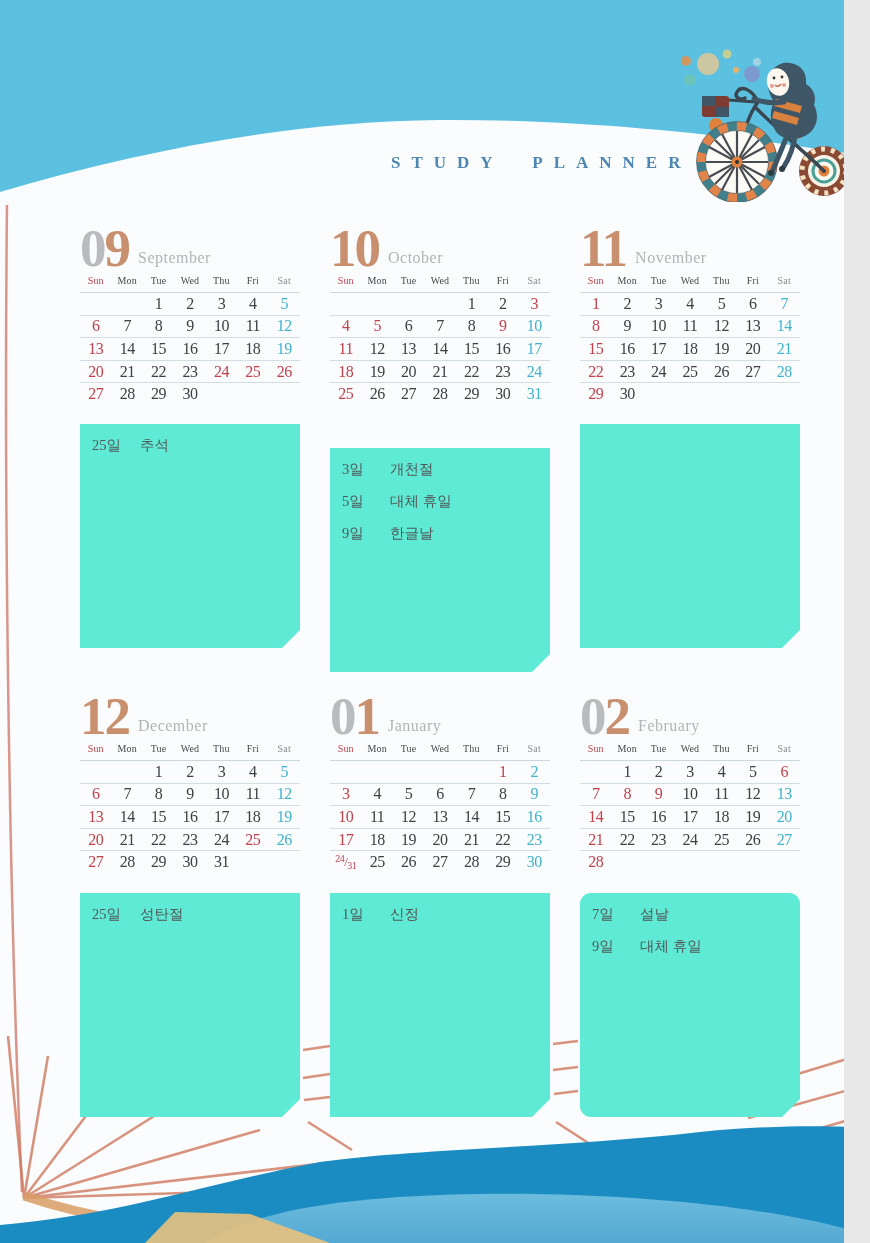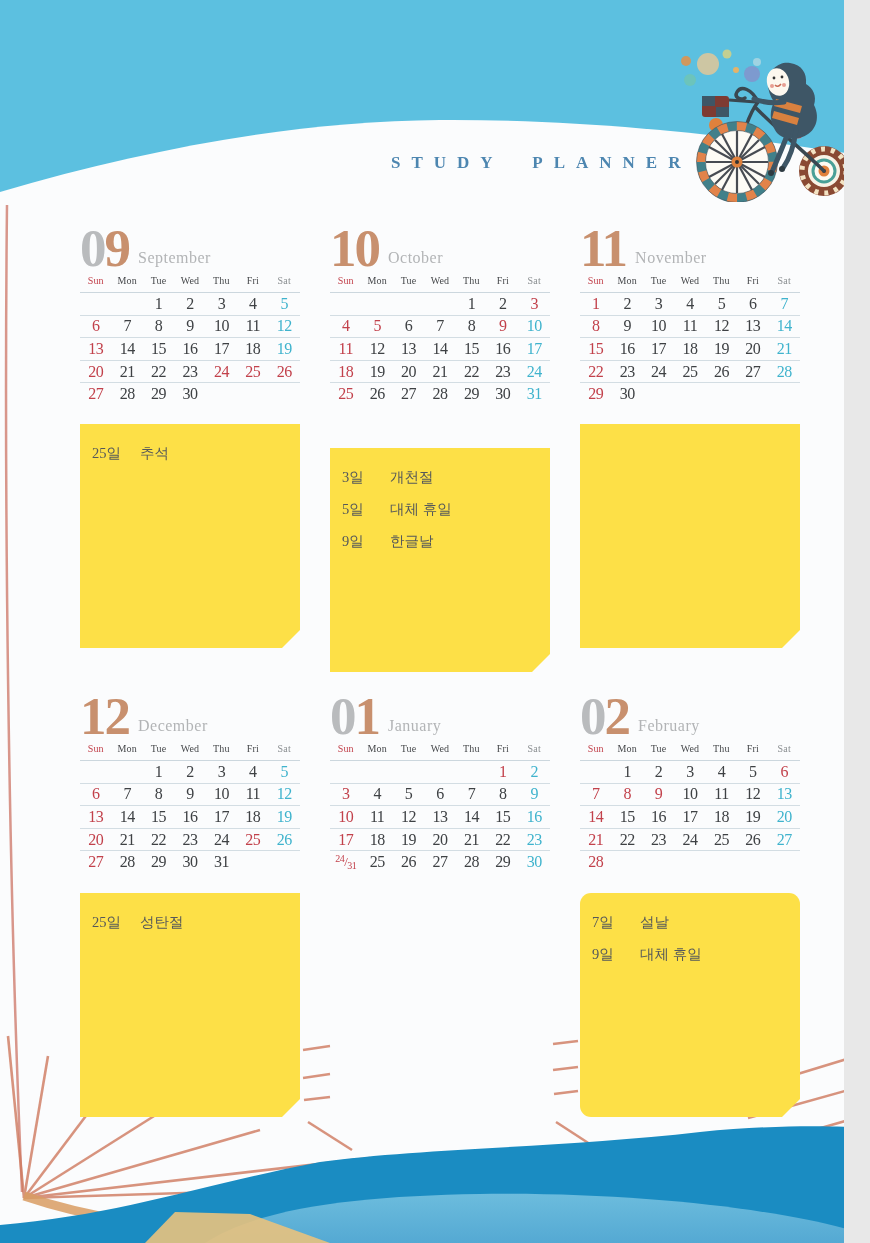--- a/index.html
+++ b/index.html
@@ -44,23 +44,23 @@
   .week:last-child{border-bottom:none;}
   .day{font-size:16px;color:#3e4144;letter-spacing:-.5px;}
   .day.r{color:#c2414b;}
   .day.b{color:#3fb3cd;}
   .day.frac{font-size:10px;line-height:1;color:#c2414b;}
   .fnum{vertical-align:5px;}
   .fsl{font-size:13px;vertical-align:1px;}
   .fden{vertical-align:-2px;}
   
   .notebox{
-    position:absolute;width:220px;height:224px;background:#fde047;
+    position:absolute;width:220px;height:224px;background:#5eead4;
     clip-path:polygon(0 0,100% 0,100% calc(100% - 18px),calc(100% - 18px) 100%,0 100%);
-    box-sizing:border-box;padding:20px 12px;
+    box-sizing:border-box;padding:12px 12px;
   }
   .note-line{display:flex;margin-bottom:13px;font-size:14.5px;color:#55585a;}
   .nday{width:48px;flex:none;}
   .nlabel{flex:1;}
 </style>
 </head>
 <body>
 
 <div id="page">
 
@@ -520,20 +520,26 @@
             <span class="day r frac"><span class="fnum">24</span><span class="fsl">/</span><span class="fden">31</span></span>
             <span class="day">25</span>
             <span class="day">26</span>
             <span class="day">27</span>
             <span class="day">28</span>
             <span class="day">29</span>
             <span class="day b">30</span>
           </div>
         </div>
   </section>
+      <aside class="notebox" style="left: 330px; top: 893px;">
+        <div class="note-line">
+          <span class="nday">1일</span>
+          <span class="nlabel">신정</span>
+        </div>
+      </aside>
       <section class="month" style="left: 580px; top: 683px;">
     <header class="month-head">
       <span class="num num-gray">0</span>
           <span class="num num-tan">2</span>
       <span class="month-name">February</span>
     </header>
     <div class="weekdays">
           <span class="wd">Sun</span>
           <span class="wd">Mon</span>
           <span class="wd">Tue</span>

